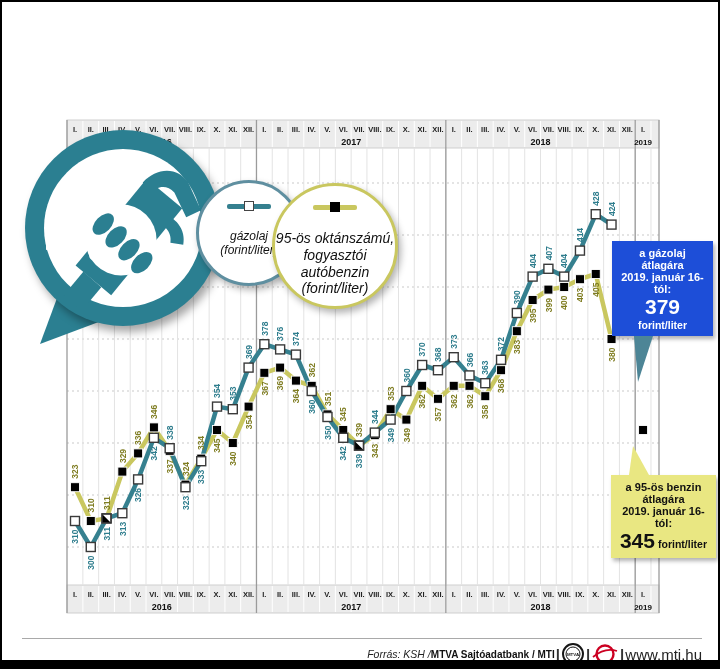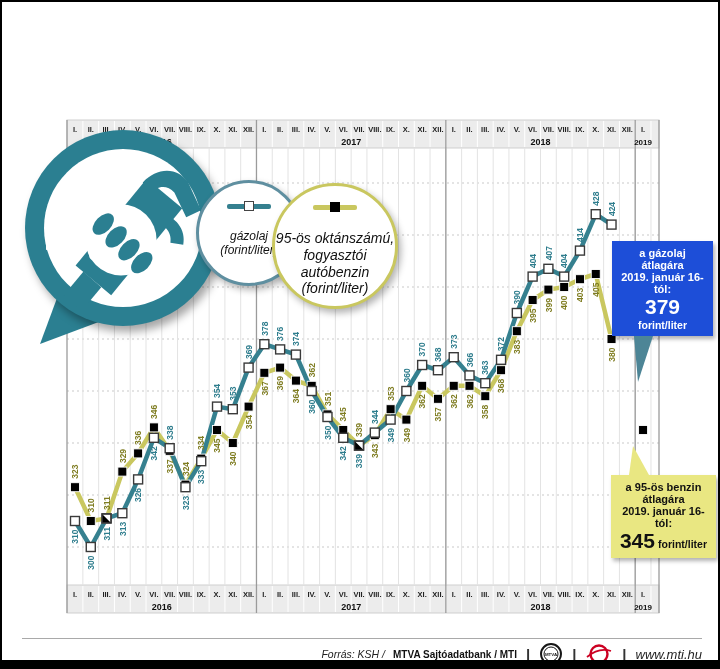--- a/index.html
+++ b/index.html
@@ -41,25 +41,25 @@
   #callout-diesel:after{content:"";position:absolute;top:100%;left:22px;
         border-left:4px solid transparent;border-right:15px solid transparent;
         border-top:46px solid #4d8596;}
   #callout-benzin{left:609px;top:461px;width:105px;background:#e9e782;color:#111;margin-top:12px;}
   #callout-benzin:before{content:"";position:absolute;bottom:100%;left:18px;
         border-left:4px solid transparent;border-right:16px solid transparent;
         border-bottom:29px solid #e9e782;}
 
   
   #footer-line{position:absolute;left:20px;top:636px;width:680px;height:1px;background:#a9a9a9;}
-  #footer{position:absolute;right:16px;top:641px;height:22px;display:flex;align-items:center;gap:8px;z-index:2;}
+  #footer{position:absolute;right:16px;top:641px;height:22px;display:flex;align-items:center;gap:0;z-index:2;}
   #footer .src-i{font-style:italic;font-size:10.5px;color:#222;}
   #footer .src-b{font-weight:bold;font-size:10px;color:#111;}
   #footer .sep{color:#333;font-size:15px;font-weight:bold;margin:0 1px;}
-  #footer .site{font-style:italic;font-size:13px;color:#222;}
+  #footer .site{font-size:15px;color:#222;}
 </style>
 </head>
 <body>
 
 <div id="page">
 
   <div id="title-block">
   </div>
 
   <div id="chart-wrap"><svg width="720" height="669" viewBox="0 0 720 669">

